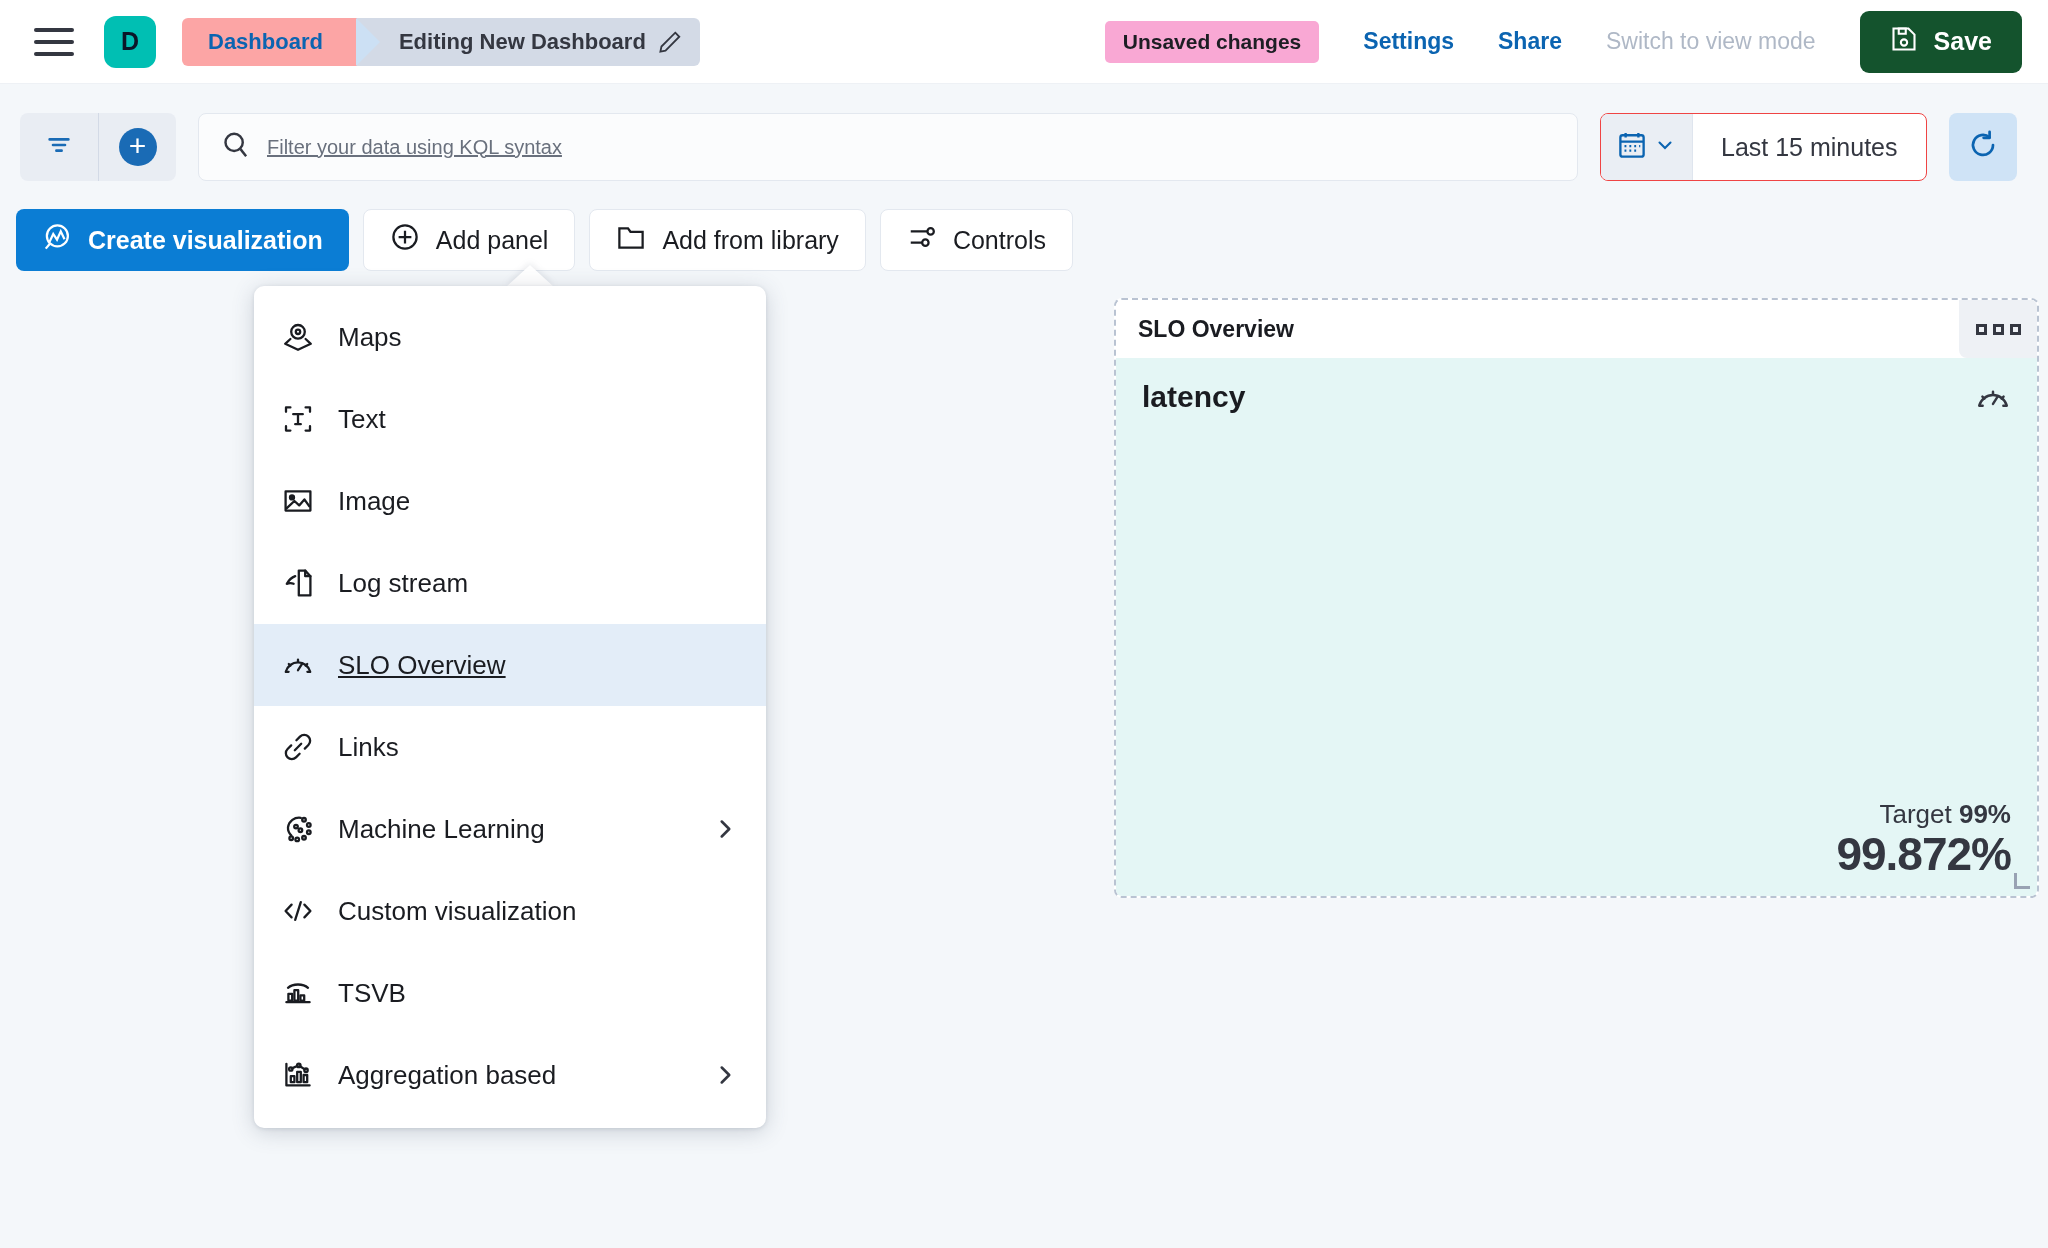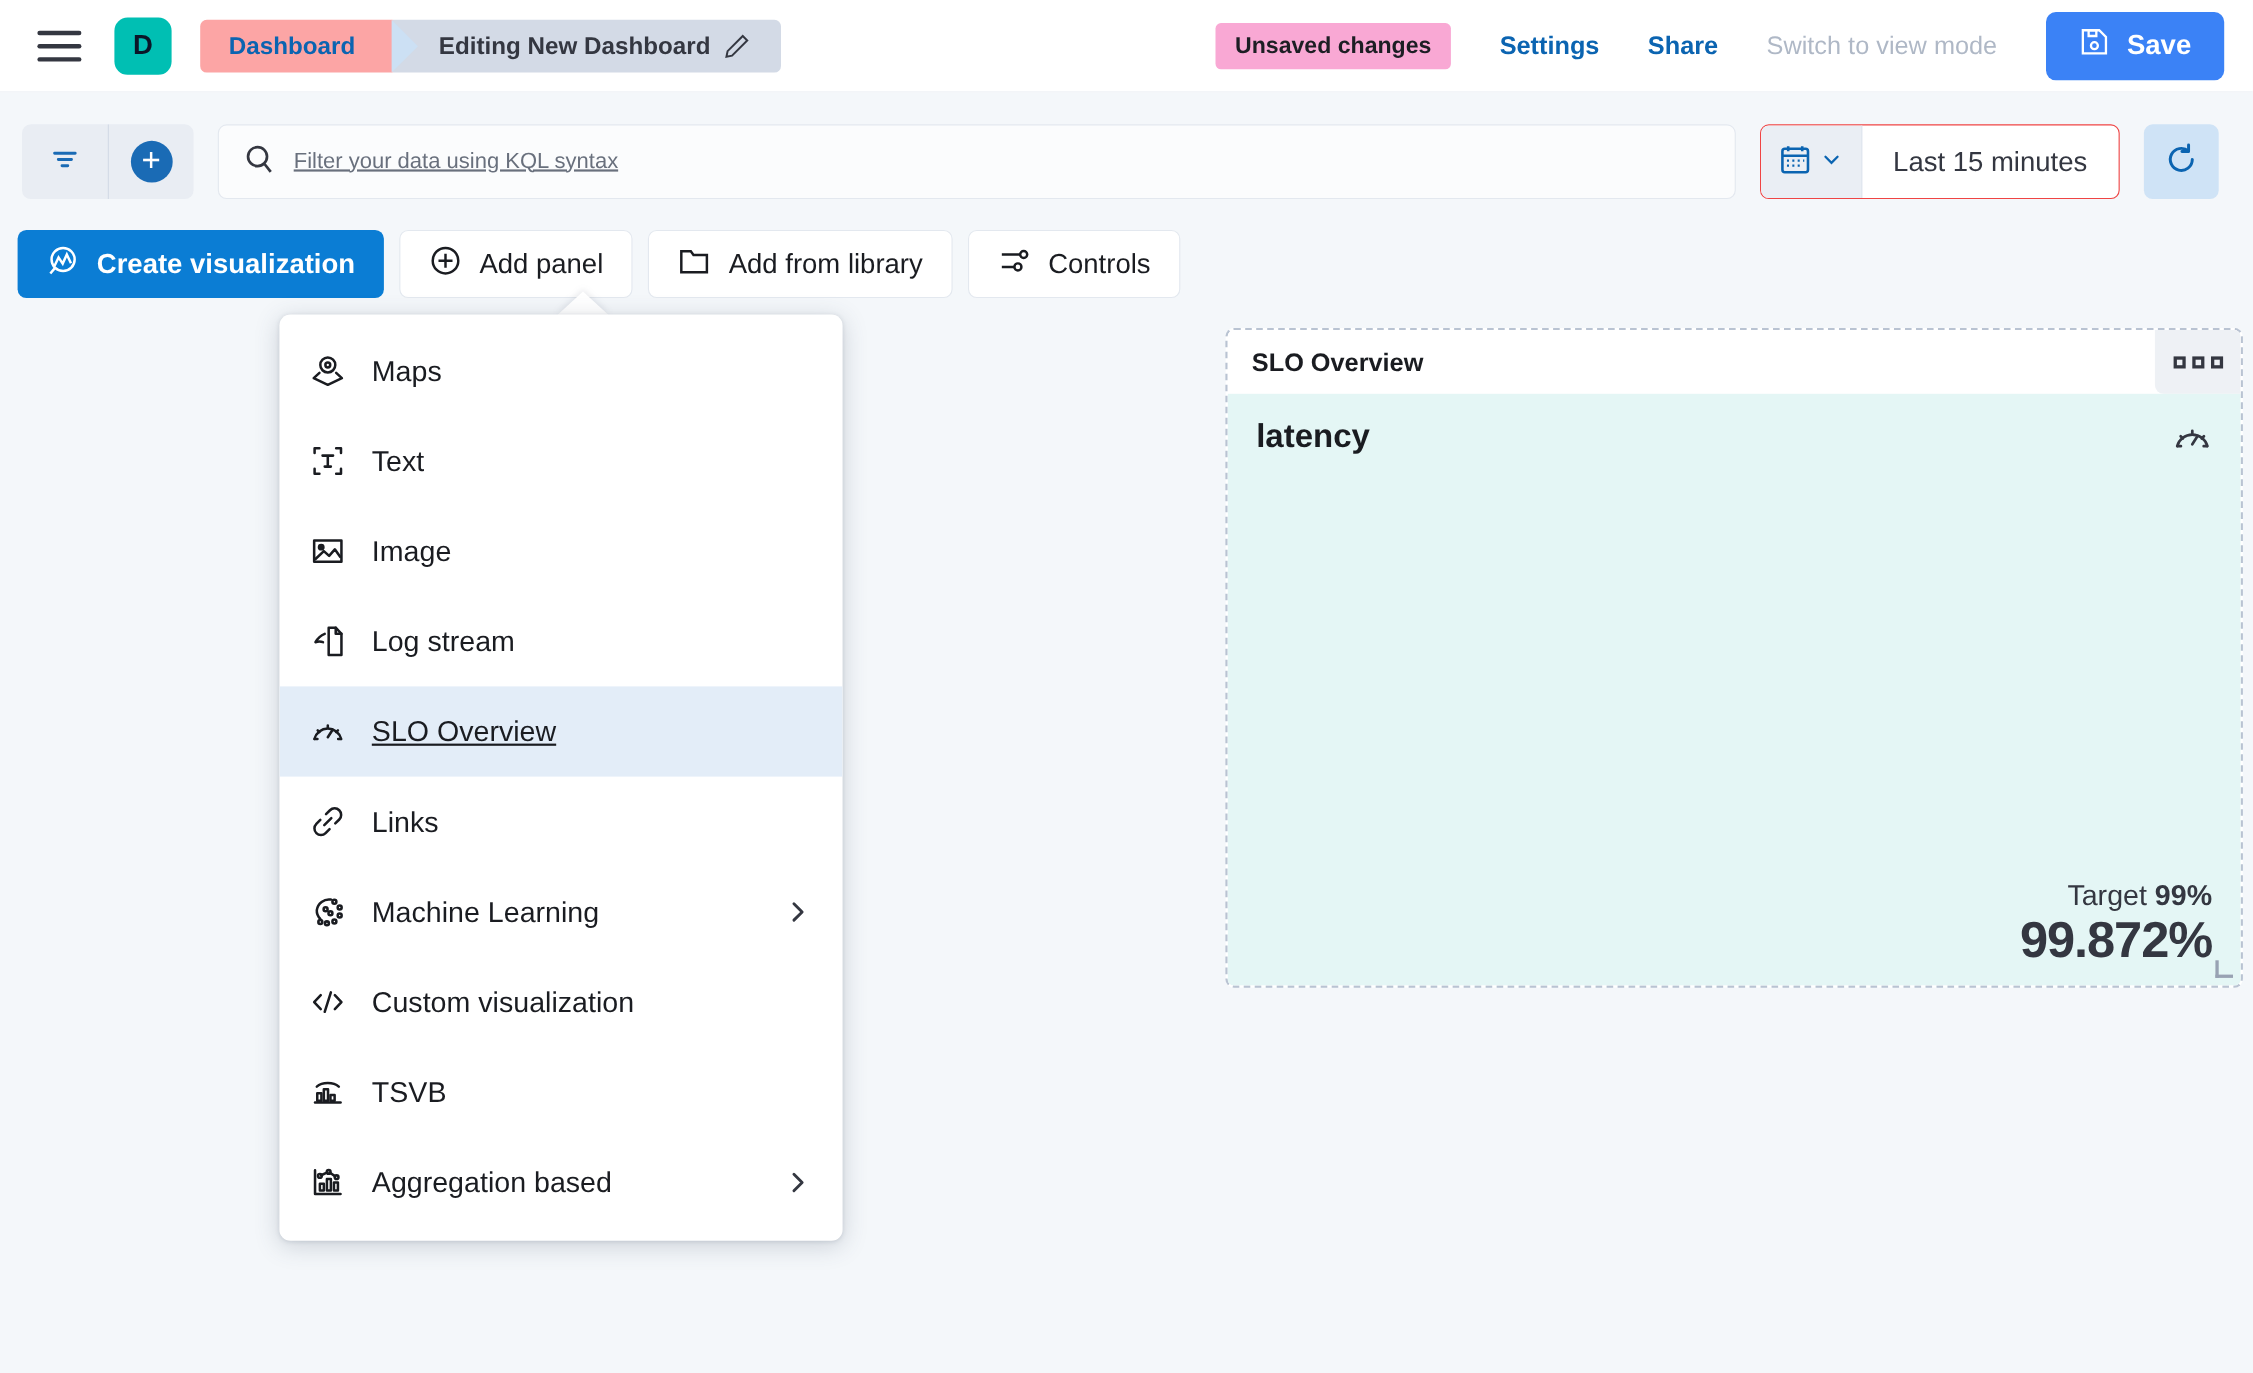--- a/index.html
+++ b/index.html
@@ -45,42 +45,42 @@
     border-radius: 6px 0 0 6px;
     justify-content: center;
   }
   .crumb-first::after {
     content: ""; position: absolute; right: -23px; top: 0;
     border-top: 24px solid transparent; border-bottom: 24px solid transparent;
     border-left: 24px solid #cce0f4; z-index: 2;
   }
   .crumb-last {
     background: #d3dae6; color: #343741; font-weight: 600;
-    border-radius: 0 6px 6px 0; padding-left: 42px; padding-right: 28px;
+    border-radius: 0 6px 6px 0; padding-left: 42px; padding-right: 18px;
   }
   .crumb-pencil { margin-left: 12px; display: inline-flex; align-items: center; }
 
   .header-right {
     margin-left: auto; display: flex; align-items: center; gap: 0;
     padding-right: 26px;
   }
   .unsaved-badge {
     background: #f9a8d4; color: #1d1e24;
     font-size: 21px; font-weight: 700;
     padding: 9px 18px; border-radius: 5px;
     cursor: pointer; white-space: nowrap;
   }
   .hdr-link {
     font-size: 23px; font-weight: 700; color: #0b64b1;
     margin-left: 44px; cursor: pointer; white-space: nowrap;
   }
   .hdr-link-disabled { color: #afb8c6; font-weight: 400; }
   .save-btn {
     margin-left: 44px;
-    background: #3b82f6; color: #fff;
+    background: #14532d; color: #fff;
     border: none; border-radius: 9px;
     height: 62px; padding: 0 30px;
     display: flex; align-items: center; gap: 16px;
     font-size: 25px; font-weight: 700; cursor: pointer;
     font-family: "Liberation Sans", sans-serif;
   }
 
   
   .query-row {
     position: absolute; top: 100px; left: 0;

